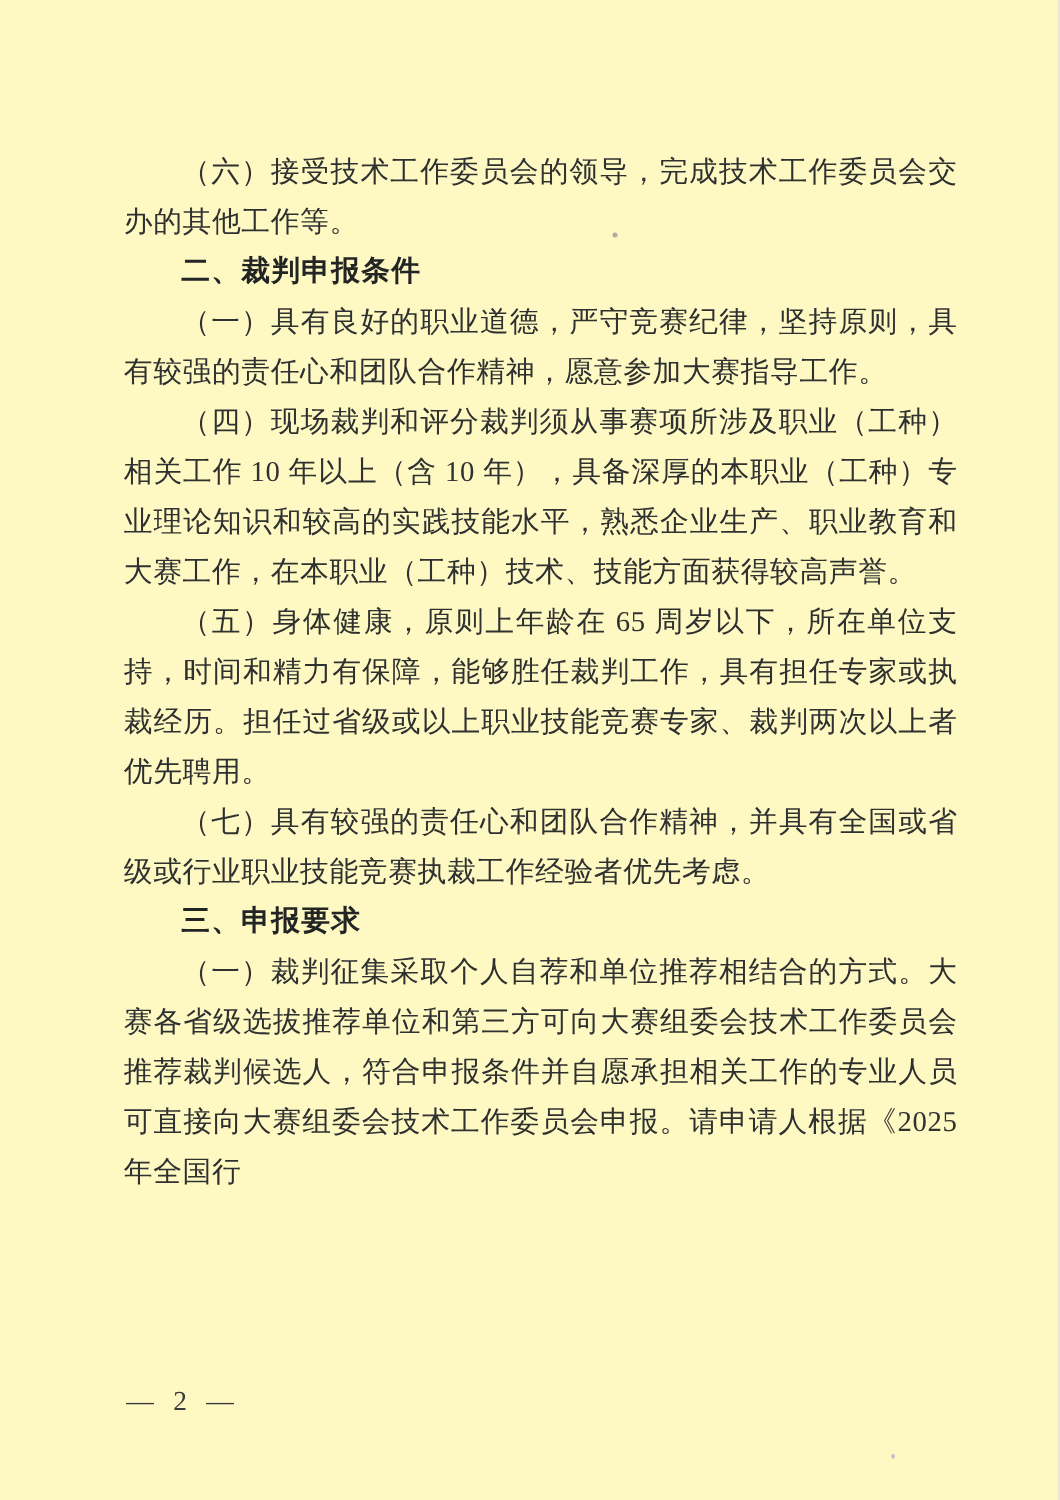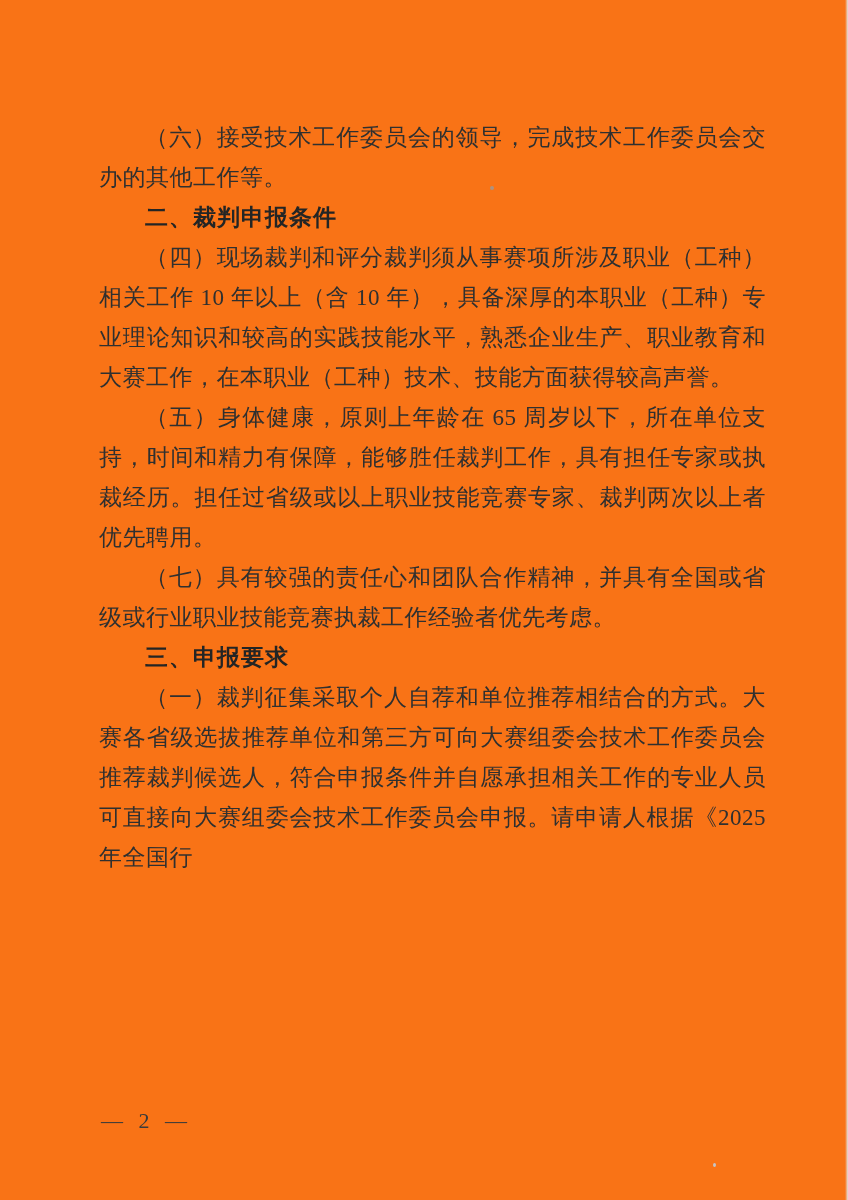--- a/index.html
+++ b/index.html
@@ -4,21 +4,21 @@
 <style>
   html, body {
     margin: 0;
     padding: 0;
     background: #ffffff;
   }
   .page {
     position: relative;
     width: 848px;
     height: 1200px;
-    background: #f97316;
+    background: #fef9c3;
     overflow: hidden;
     font-family: "Liberation Serif", "DejaVu Serif", serif;
   }
   .content {
     position: absolute;
     left: 99px;
     top: 118px;
     width: 667px;
     font-size: 23px;
     line-height: 40px;
@@ -26,21 +26,21 @@
     text-align: justify;
     text-justify: inter-ideograph;
     letter-spacing: 0.5px;
   }
   .content p {
     margin: 0;
     padding: 0;
     text-indent: 2em;
   }
   .content p.heading {
-    font-family: Liberation Serif, serif;
+    font-family: Liberation Mono, monospace;
     font-weight: bold;
     color: #232525;
     text-align: left;
     letter-spacing: 1px;
   }
   .page-number {
     position: absolute;
     left: 101px;
     top: 1106px;
     font-size: 22px;
@@ -80,20 +80,21 @@
   }
 </style>
 </head>
 <body>
 
 <div class="page">
 
   <div class="content">
     <p class="body">（六）接受技术工作委员会的领导，完成技术工作委员会交办的其他工作等。</p>
     <p class="heading">二、裁判申报条件</p>
+    <p class="body">（一）具有良好的职业道德，严守竞赛纪律，坚持原则，具有较强的责任心和团队合作精神，愿意参加大赛指导工作。</p>
     <p class="body">（四）现场裁判和评分裁判须从事赛项所涉及职业（工种）相关工作 10 年以上（含 10 年），具备深厚的本职业（工种）专业理论知识和较高的实践技能水平，熟悉企业生产、职业教育和大赛工作，在本职业（工种）技术、技能方面获得较高声誉。</p>
     <p class="body">（五）身体健康，原则上年龄在 65 周岁以下，所在单位支持，时间和精力有保障，能够胜任裁判工作，具有担任专家或执裁经历。担任过省级或以上职业技能竞赛专家、裁判两次以上者优先聘用。</p>
     <p class="body">（七）具有较强的责任心和团队合作精神，并具有全国或省级或行业职业技能竞赛执裁工作经验者优先考虑。</p>
     <p class="heading">三、申报要求</p>
     <p class="body">（一）裁判征集采取个人自荐和单位推荐相结合的方式。大赛各省级选拔推荐单位和第三方可向大赛组委会技术工作委员会推荐裁判候选人，符合申报条件并自愿承担相关工作的专业人员可直接向大赛组委会技术工作委员会申报。请申请人根据《2025 年全国行</p>
   </div>
 
   <div class="page-number">— 2 —</div>
 
   <div class="artifact-dot-1"></div>

